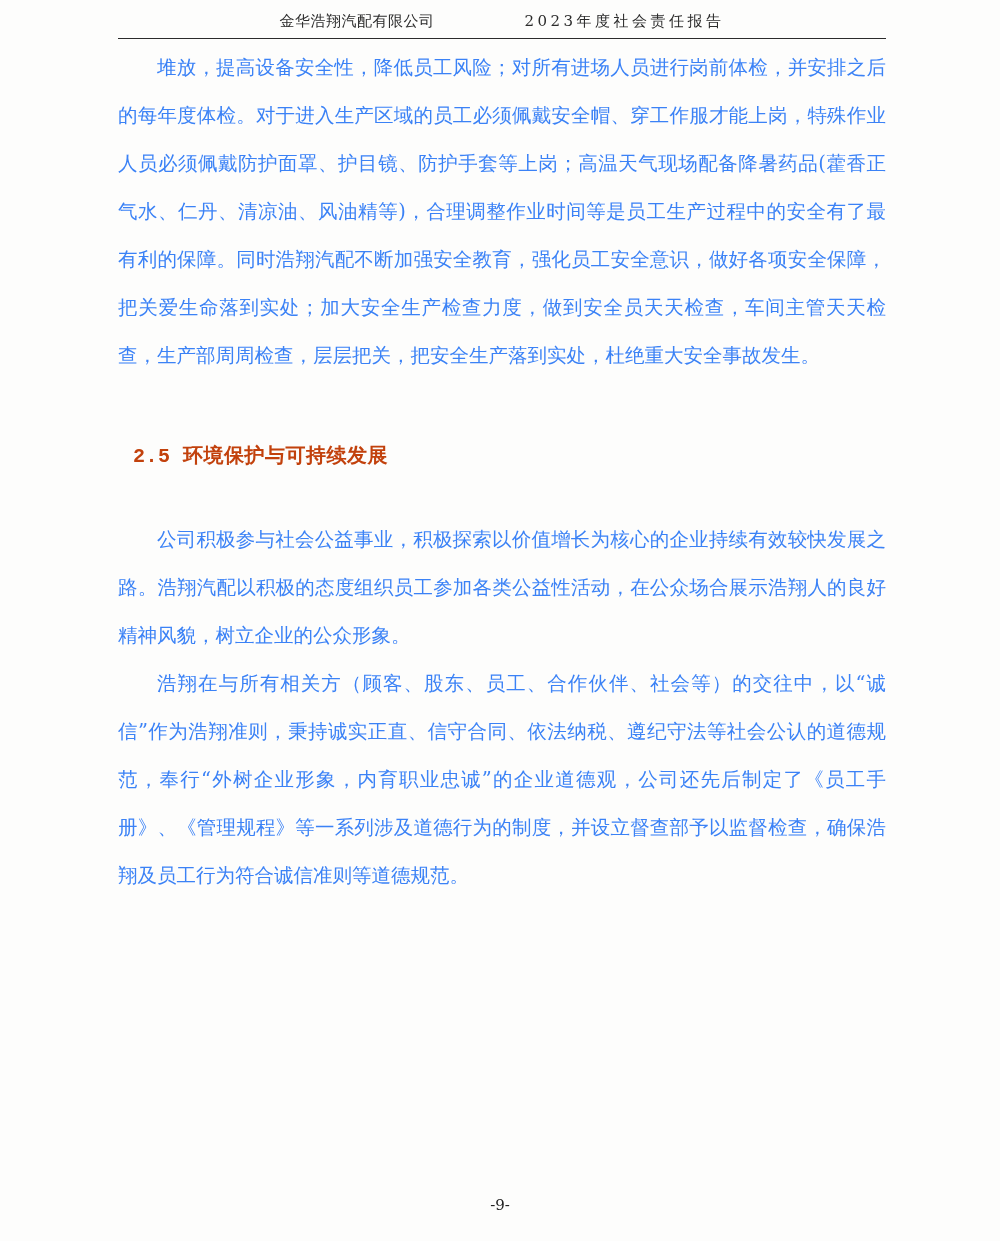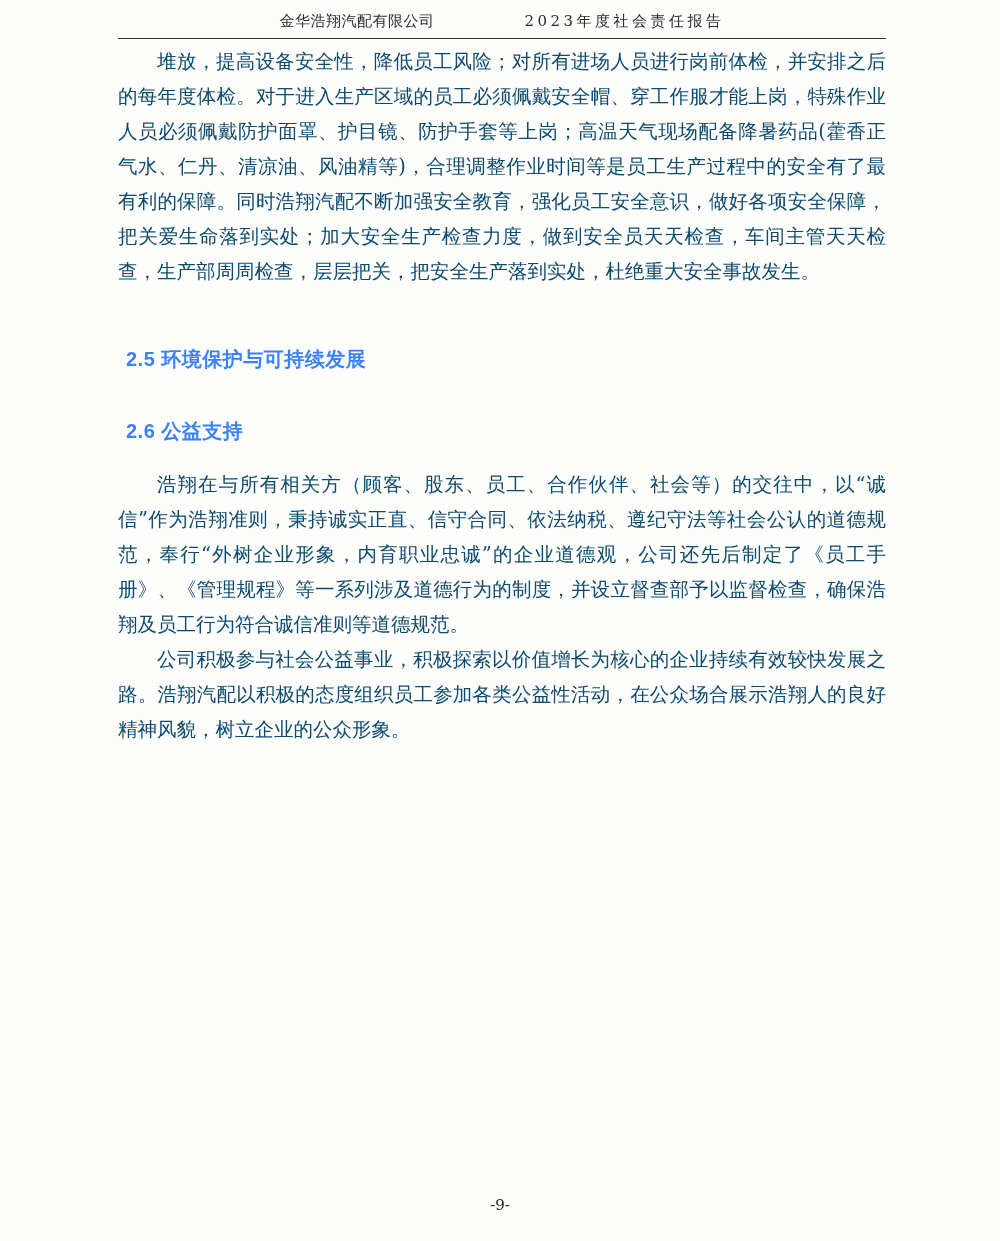--- a/index.html
+++ b/index.html
@@ -53,34 +53,34 @@
   }
   .content {
     position: absolute;
     left: 118px;
     top: 44px;
     width: 768px;
   }
   p.body-para {
     margin: 0 0 0 0;
     font-size: 19.5px;
-    line-height: 35px;
+    line-height: 48px;
     text-align: justify;
     text-justify: inter-ideograph;
     text-indent: 39px;
-    color: #0c4a6e;
+    color: #3b82f6;
     font-family: "DejaVu Serif", "Liberation Serif", serif;
   }
   h2.section-heading {
-    margin: 8px;
+    margin: 15px;
     font-size: 20px;
     line-height: 40px;
     font-weight: bold;
-    font-family: Liberation Sans, sans-serif;
-    color: #3b82f6;
+    font-family: Liberation Mono, monospace;
+    color: #c2410c;
     letter-spacing: 0.5px;
   }
   .gap-before-heading { height: 42px; }
   .gap-small { height: 8px; }
   .footer {
     position: absolute;
     left: 0;
     top: 1196px;
     width: 1000px;
     text-align: center;
@@ -106,26 +106,25 @@
 
     <div class="gap-before-heading"></div>
 
     <h2 class="section-heading">2.5 环境保护与可持续发展</h2>
 
     <div class="gap-small"></div>
 
 
     <div class="gap-small"></div>
 
-    <h2 class="section-heading">2.6 公益支持</h2>
 
     <div class="gap-small"></div>
 
+    <p class="body-para">公司积极参与社会公益事业，积极探索以价值增长为核心的企业持续有效较快发展之路。浩翔汽配以积极的态度组织员工参加各类公益性活动，在公众场合展示浩翔人的良好精神风貌，树立企业的公众形象。</p>
     <p class="body-para">浩翔在与所有相关方（顾客、股东、员工、合作伙伴、社会等）的交往中，以“诚信”作为浩翔准则，秉持诚实正直、信守合同、依法纳税、遵纪守法等社会公认的道德规范，奉行“外树企业形象，内育职业忠诚”的企业道德观，公司还先后制定了《员工手册》、《管理规程》等一系列涉及道德行为的制度，并设立督查部予以监督检查，确保浩翔及员工行为符合诚信准则等道德规范。</p>
-    <p class="body-para">公司积极参与社会公益事业，积极探索以价值增长为核心的企业持续有效较快发展之路。浩翔汽配以积极的态度组织员工参加各类公益性活动，在公众场合展示浩翔人的良好精神风貌，树立企业的公众形象。</p>
 
   </div>
 
   <div class="footer">
     <span>-9-</span>
   </div>
 
 </div>
 
 </body></html>

